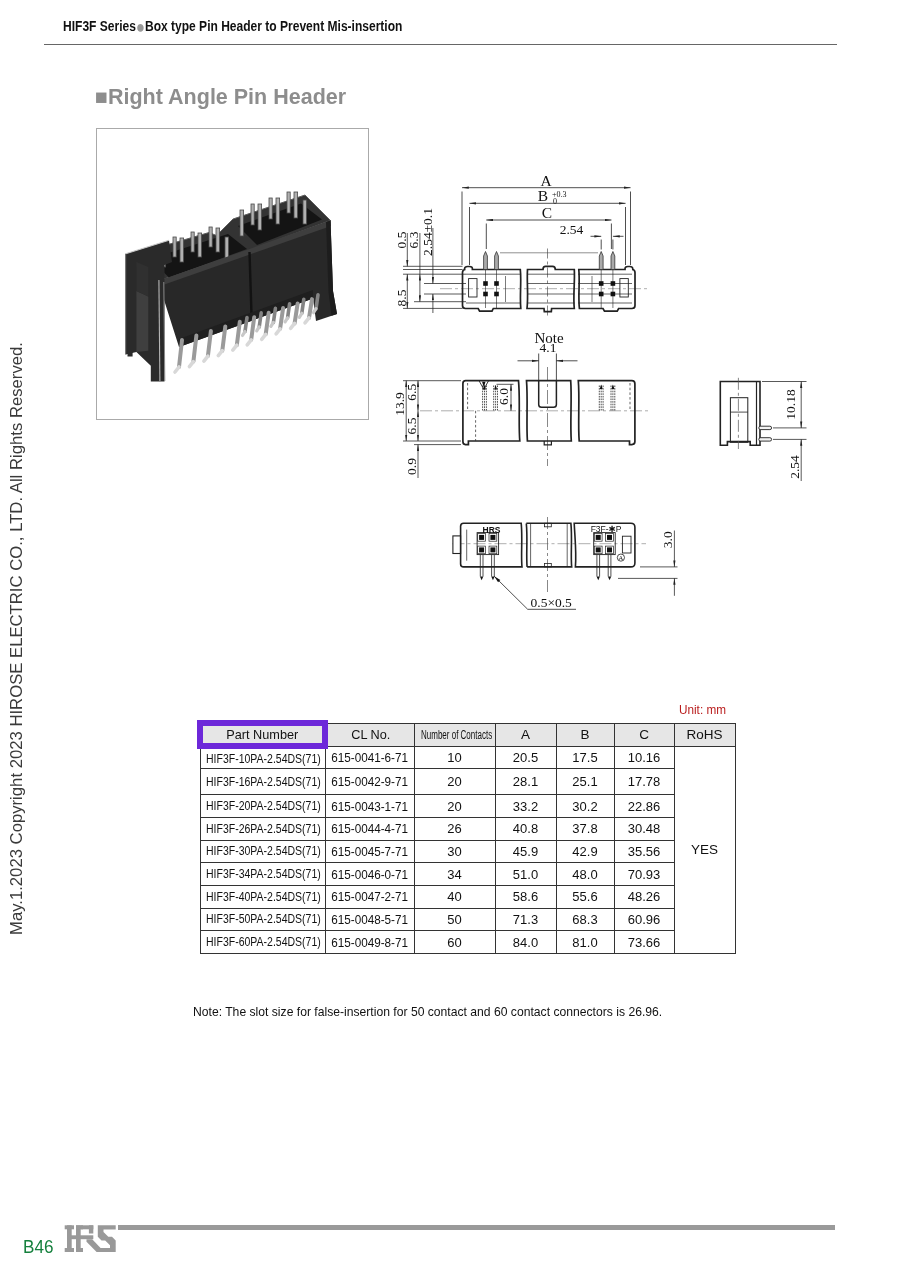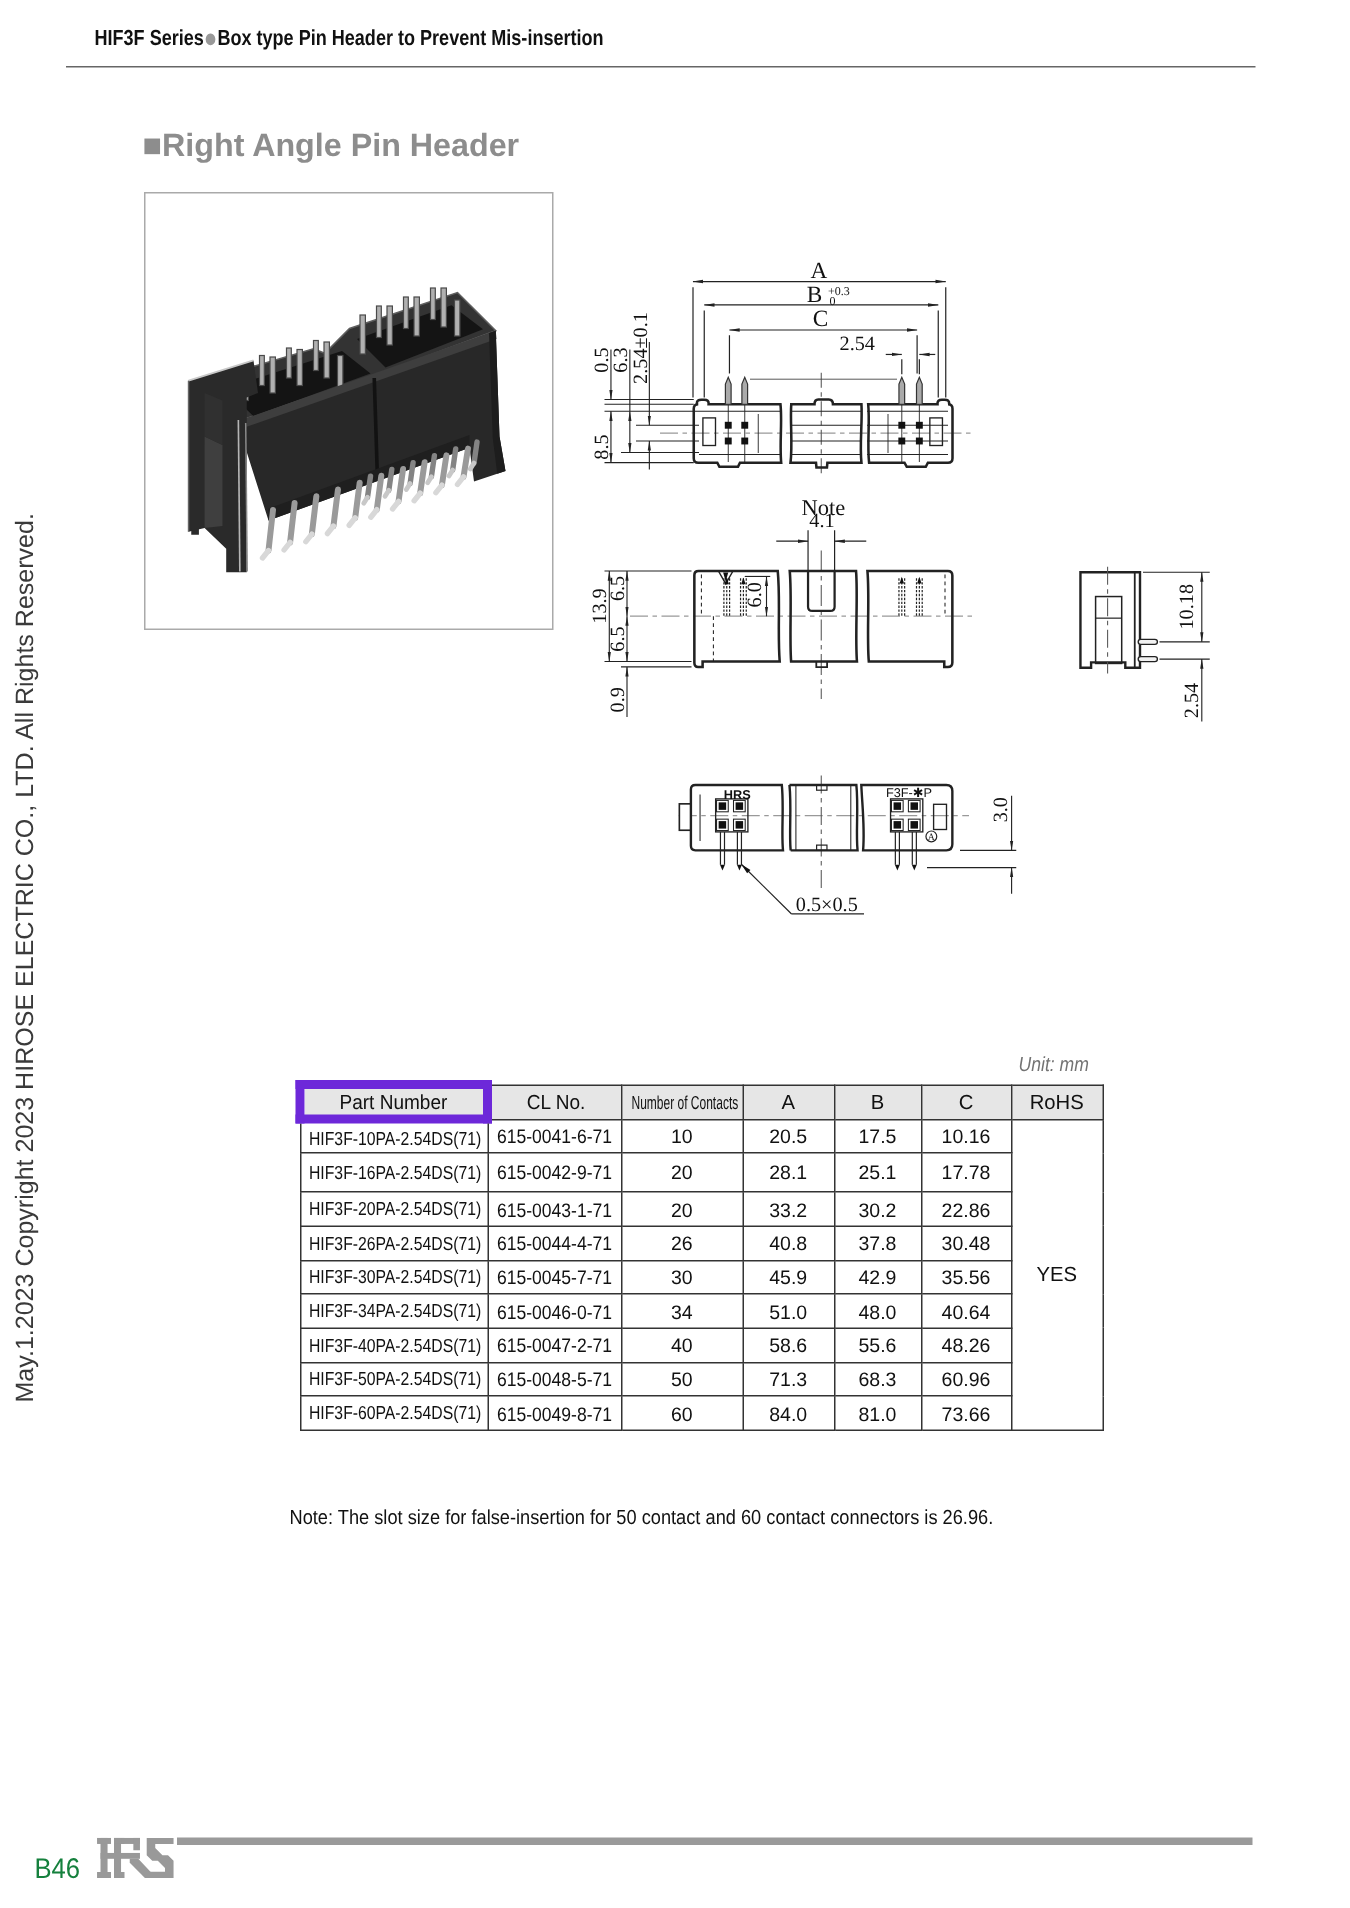--- a/index.html
+++ b/index.html
@@ -418,21 +418,21 @@
 
   <text x="530.5" y="607" font-size="13.5">0.5×0.5</text>
   <g stroke="#222" stroke-width="0.8" fill="none">
     <line x1="527.7" y1="609.3" x2="576" y2="609.3"></line>
     <line x1="527.7" y1="609.3" x2="494.2" y2="576.2"></line>
   </g>
   <polygon points="494.2,576.2 500.3,580 498.1,582.2" fill="#111"></polygon>
 </g>
 </svg>
 
-<div class="abs" style="left:679px;top:702px;font-size:13.5px;color:#737373;font-style:italic;"><span class="sx" style="transform:scaleX(0.87);">Unit: mm</span></div>
+<div class="abs" style="left:679px;top:702px;font-size:13.5px;color:#b91c1c;"><span class="sx" style="transform:scaleX(0.87);">Unit: mm</span></div>
 
 <table class="abs pt" style="left:197px;top:720px;width:535px;border-collapse:collapse;table-layout:fixed;font-size:13.5px;color:#111;" cellspacing="0">
   <colgroup>
     <col style="width:125px">
       <col style="width:89px">
       <col style="width:81px">
     <col style="width:61px">
       <col style="width:58px">
       <col style="width:60px">
       <col style="width:61px">
@@ -487,21 +487,21 @@
         <td class="c">45.9</td>
         <td class="c">42.9</td>
         <td class="c">35.56</td>
       </tr>
   <tr style="height:22.7px;">
         <td class="pn"><span class="sx" style="transform:scaleX(0.84);margin-left:5px;">HIF3F-34PA-2.54DS(71)</span></td>
         <td class="c"><span class="sx" style="transform:scaleX(0.9);transform-origin:center;">615-0046-0-71</span></td>
         <td class="c">34</td>
         <td class="c">51.0</td>
         <td class="c">48.0</td>
-        <td class="c">40.64</td>
+        <td class="c">70.93</td>
       </tr>
   <tr style="height:22.7px;">
         <td class="pn"><span class="sx" style="transform:scaleX(0.84);margin-left:5px;">HIF3F-40PA-2.54DS(71)</span></td>
         <td class="c"><span class="sx" style="transform:scaleX(0.9);transform-origin:center;">615-0047-2-71</span></td>
         <td class="c">40</td>
         <td class="c">58.6</td>
         <td class="c">55.6</td>
         <td class="c">48.26</td>
       </tr>
   <tr style="height:22.7px;">

